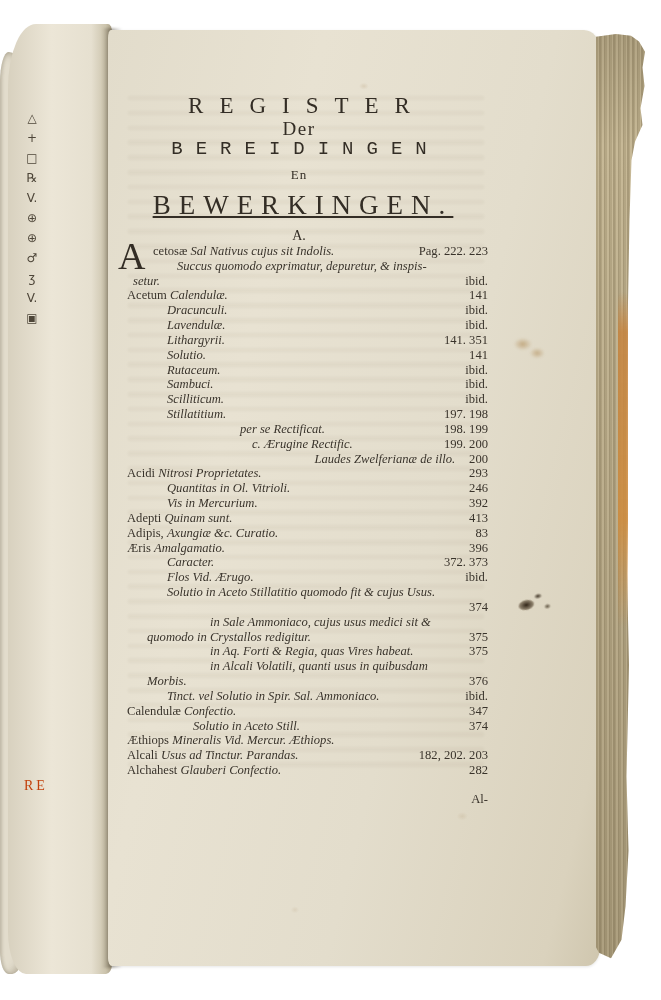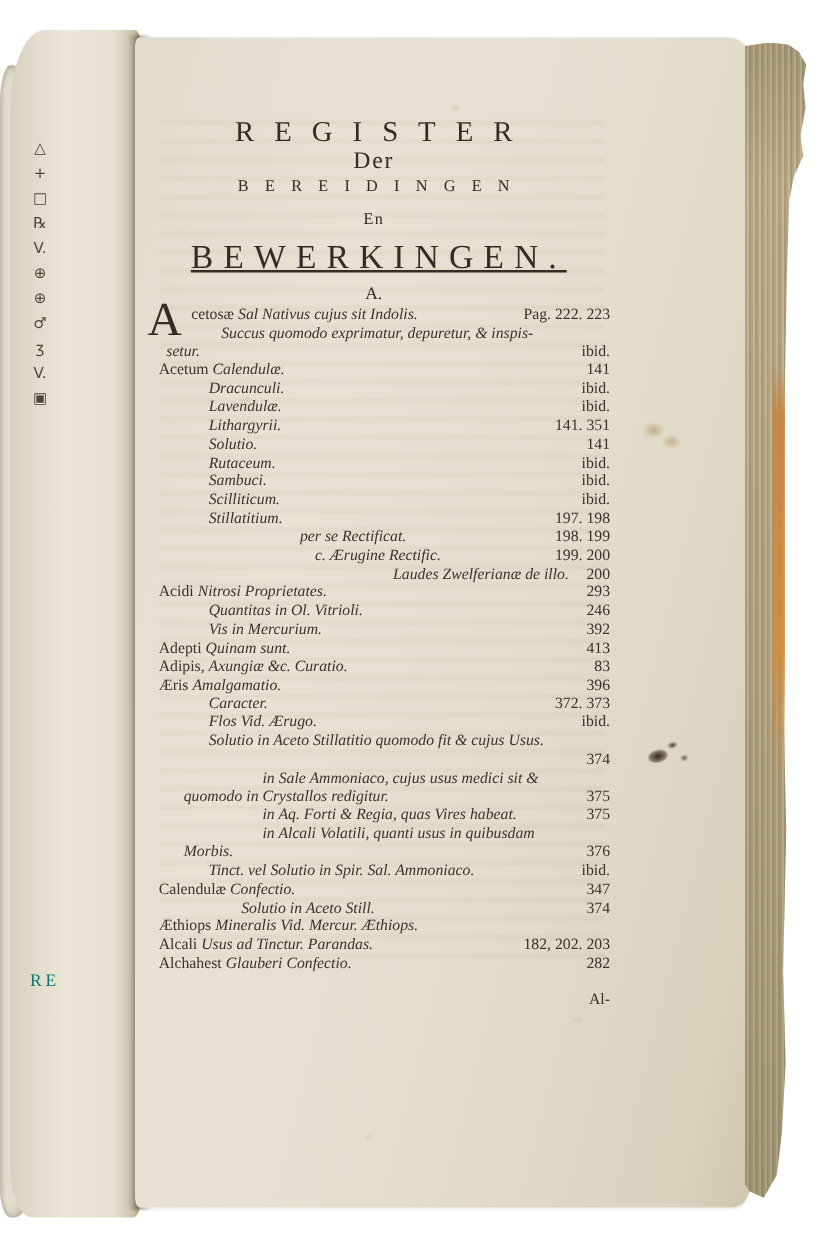--- a/index.html
+++ b/index.html
@@ -34,21 +34,21 @@
   .edge-accent{position:absolute; left:618px; top:292px; width:10px; height:336px;
     background:linear-gradient(180deg, rgba(198,132,63,0) 0%, rgba(198,132,63,.85) 12%, rgba(206,141,64,.9) 68%, rgba(198,132,63,0) 100%);
     border-radius:5px; filter:blur(.4px);}
 
   
   .symbols{position:absolute; left:18px; top:112px; width:28px; display:flex;
     flex-direction:column; align-items:center; gap:6.5px;
     font-family:"DejaVu Sans",sans-serif; font-size:12px; color:#4e4639;}
   .symbols span{line-height:13.5px;}
   .re-fragment{position:absolute; left:24px; top:778px; font-size:14px;
-    letter-spacing:3px; color:#0f766e;}
+    letter-spacing:3px; color:#c2410c;}
 
   
   .ghost{position:absolute; left:128px; top:96px; width:356px; height:676px;
     background:repeating-linear-gradient(180deg, rgba(125,112,88,.13) 0 4.5px, rgba(125,112,88,0) 4.5px 14.8px);
     filter:blur(1.3px); opacity:.45; pointer-events:none;}
 
   
   .stain-light{position:absolute; left:510px; top:332px; width:40px; height:32px;
     background:
       radial-gradient(ellipse 13px 9px at 32% 38%, rgba(170,130,72,.55), rgba(170,130,72,0) 70%),
@@ -65,21 +65,21 @@
     background:
       radial-gradient(ellipse 7px 5px at 52% 6%, rgba(160,126,80,.18), transparent 70%),
       radial-gradient(ellipse 9px 6px at 18% 31%, rgba(160,126,80,.14), transparent 70%),
       radial-gradient(ellipse 8px 6px at 72% 84%, rgba(160,126,80,.15), transparent 70%),
       radial-gradient(ellipse 6px 5px at 38% 94%, rgba(160,126,80,.13), transparent 70%);}
 
   
   .title-block{position:absolute; left:104px; top:94px; width:390px; text-align:center; color:#332d25;}
   .t1{font-size:23px; letter-spacing:16px; padding-left:16px; line-height:23px;}
   .t2{font-size:19px; letter-spacing:1.5px; margin-top:5px; line-height:13px;}
-  .t3{font-size:13px; letter-spacing:13px; padding-left:13px; margin-top:4px; line-height:20px;}
+  .t3{font-size:19px; letter-spacing:13px; padding-left:13px; margin-top:4px; line-height:20px;font-family:Liberation Mono, monospace;}
   .t4{font-size:13px; letter-spacing:1px; margin-top:9px; line-height:13px;}
   .t5{font-size:27px; letter-spacing:8px; padding-left:8px; margin-top:10px; line-height:28px;text-decoration:underline;}
   .sect{font-size:14px; margin-top:10px; line-height:14px;}
 
   .entries{position:absolute; left:100px; top:244px; width:388px;
     font-size:12.6px; color:#39332b;}
   .row{display:flex; align-items:baseline; line-height:14.83px; height:14.83px;
     position:relative; white-space:nowrap;}
   .row .txt .it{font-style:italic;}
   .row .txt .head{font-style:normal;}

